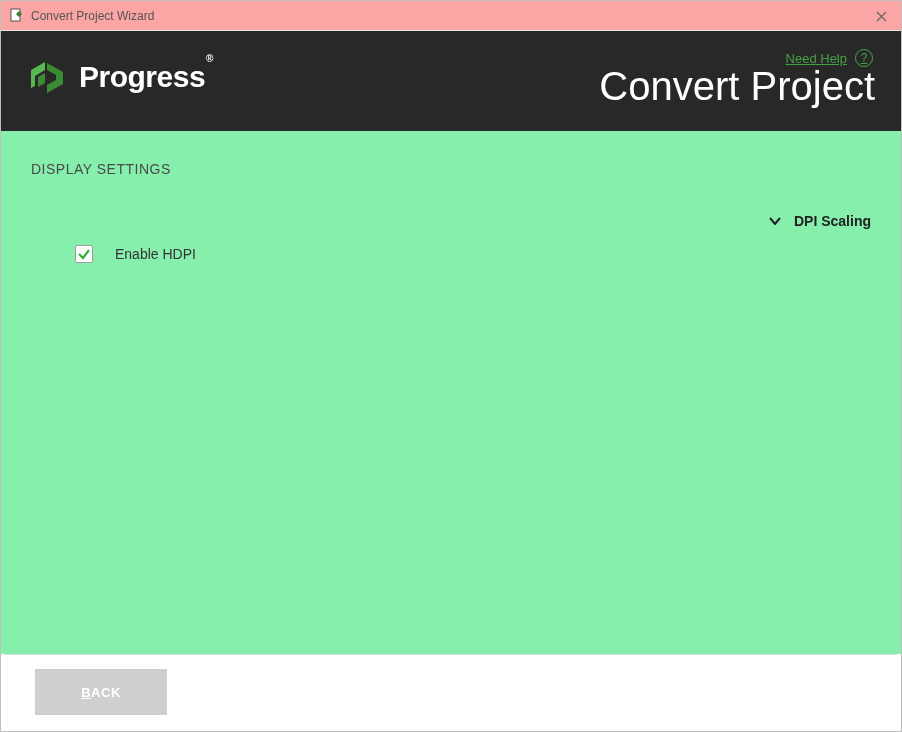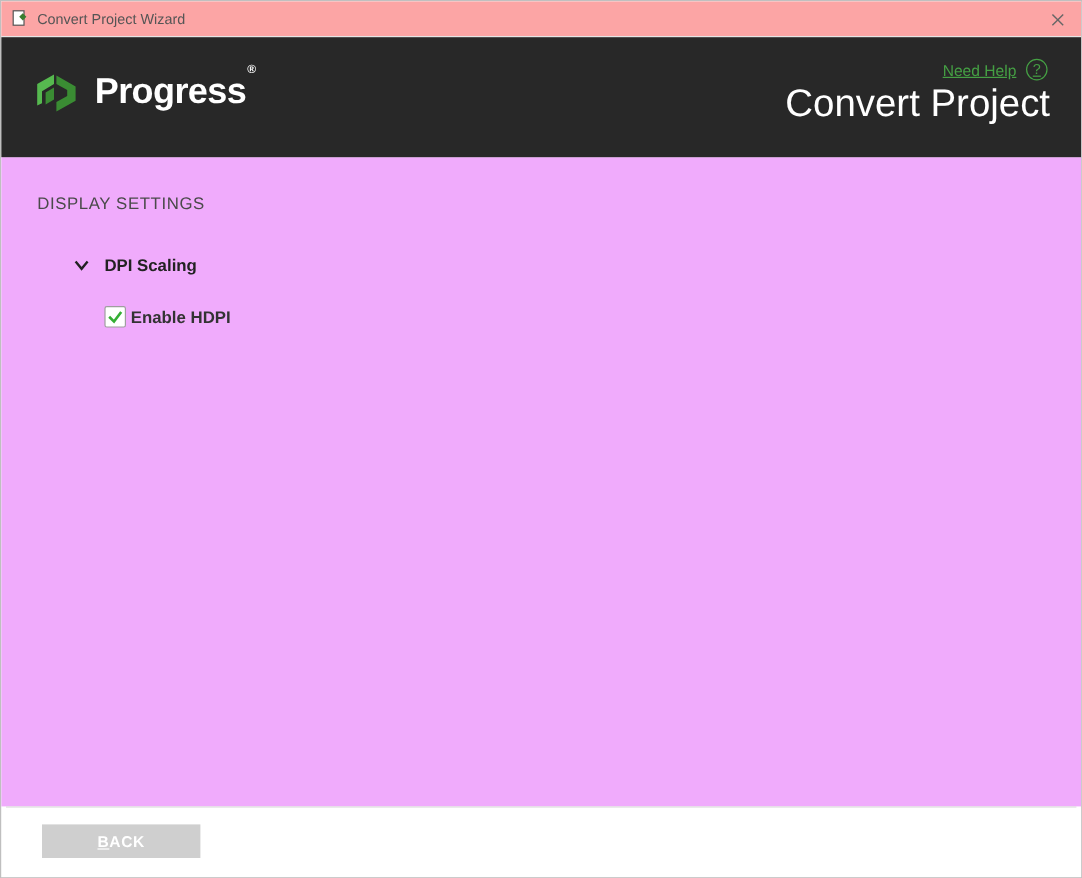--- a/index.html
+++ b/index.html
@@ -100,67 +100,67 @@
       border: 1.5px solid #45a044;
       border-radius: 50%;
       display: inline-flex;
       align-items: center;
       justify-content: center;
       font-size: 12px;
       text-decoration: none;
       color: #45a044;
     }
     .header-title {
-      font-size: 32px;
+      font-size: 40px;
       font-weight: 300;
       margin-top: 18px;
     }
     .content {
       flex: 1;
       padding: 30px 30px 10px 30px;
-      background: #f0abfc;
+      background: #86efac;
       display: flex;
       flex-direction: column;
     }
     .section-heading {
       font-size: 14px;
       color: #4a4a4a;
       letter-spacing: 0.5px;
       margin-bottom: 36px;
       font-weight: 400;
     }
     .group {
       margin-left: 30px;
     }
     .group-header {
       display: flex;
       align-items: center;
       gap: 12px;
       cursor: pointer;
-      margin-bottom: 26px;
+      margin-bottom: 16px;
+      justify-content: flex-end;
     }
     .chevron {
       width: 14px;
       height: 14px;
       display: inline-flex;
       align-items: center;
       justify-content: center;
       color: #222;
     }
     .group-title {
       font-size: 14px;
       font-weight: 700;
       color: #222;
     }
     .checkbox-row {
       display: flex;
       align-items: center;
-      gap: 4px;
-      margin-left: 26px;
-      font-weight: bold;
+      gap: 22px;
+      margin-left: 14px;
     }
     .checkbox {
       width: 18px;
       height: 18px;
       border: 1px solid #9e9e9e;
       border-radius: 2px;
       display: inline-flex;
       align-items: center;
       justify-content: center;
       cursor: pointer;
@@ -178,21 +178,21 @@
     }
     .footer {
       padding: 14px 30px 16px 30px;
       border-top: 1px solid #ddd;
       display: flex;
       justify-content: space-between;
       margin: 0 4px;
     }
     .btn {
       width: 132px;
-      height: 28px;
+      height: 46px;
       border: none;
       font-size: 13px;
       font-weight: 600;
       letter-spacing: 0.5px;
       cursor: pointer;
       display: flex;
       align-items: center;
       justify-content: center;
     }
     .btn-back {

